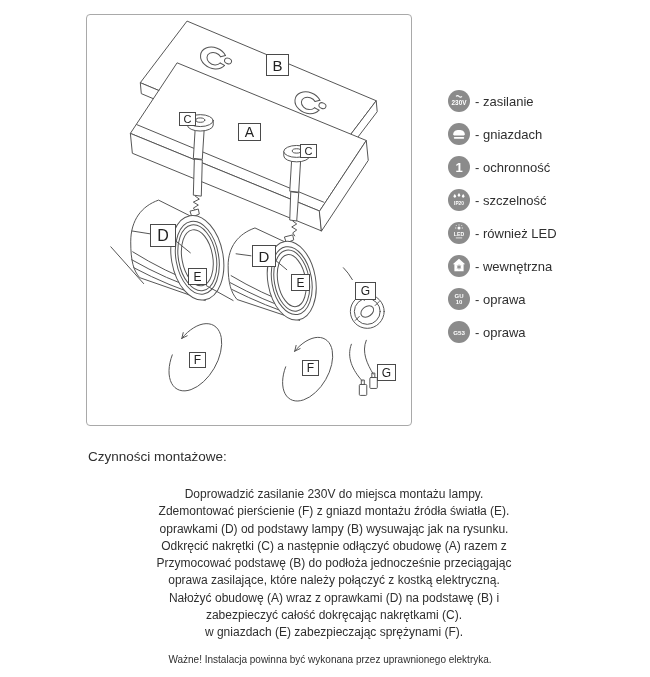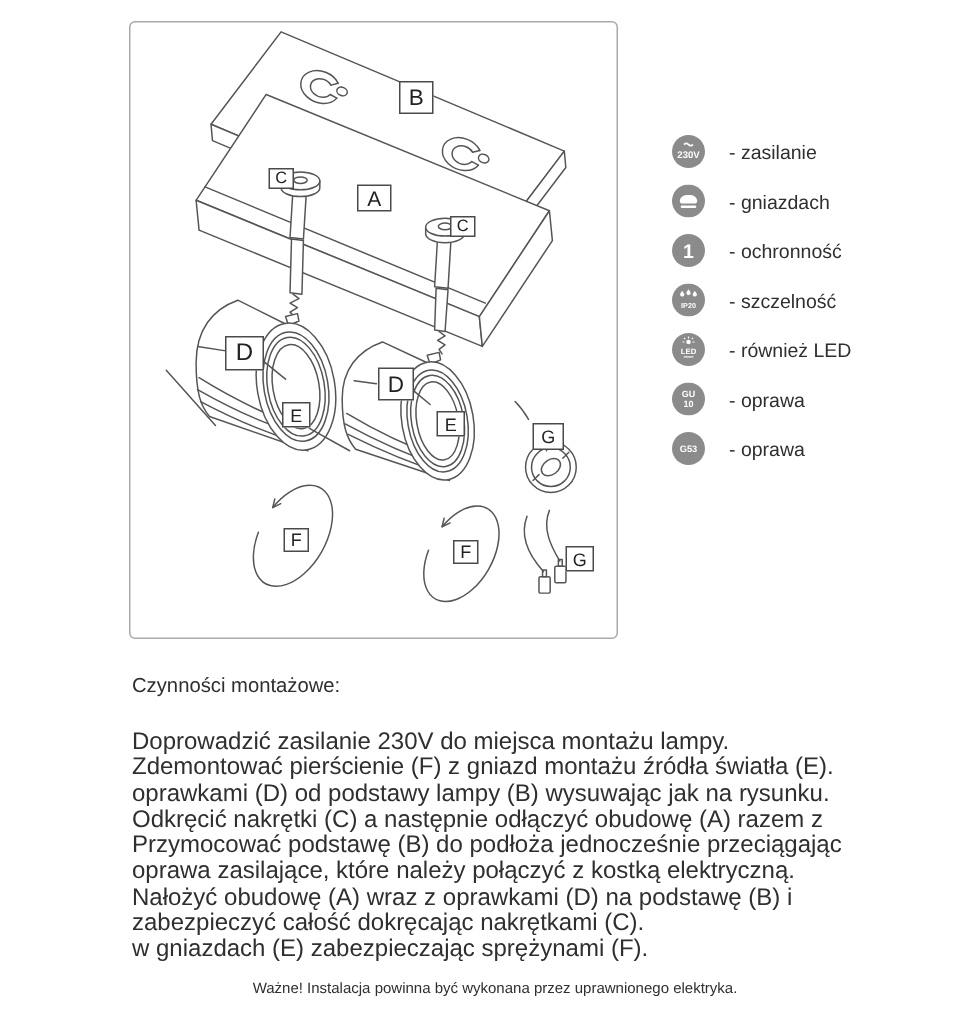--- a/index.html
+++ b/index.html
@@ -16,27 +16,27 @@
   .frame-svg .fw{fill:#fff;}
 
   .part-label{position:absolute;background:#fff;border:1px solid #4a4a4a;color:#222;
               display:flex;align-items:center;justify-content:center;box-sizing:border-box;
               font-family:"Liberation Sans",sans-serif;}
 
   
   .legend{position:absolute;left:448px;top:90px;}
   .legend-row{display:flex;align-items:center;height:22px;margin-bottom:11px;}
   .legend-row svg{width:22px;height:22px;flex:0 0 22px;}
-  .legend-label{margin-left:16px;font-size:13px;color:#2f2f2f;white-space:nowrap;}
+  .legend-label{margin-left:5px;font-size:13px;color:#2f2f2f;white-space:nowrap;}
   .ictext{font-family:"Liberation Sans",sans-serif;font-weight:bold;}
 
   
   .instructions{position:absolute;left:88px;top:448px;width:492px;}
   .instructions h3{margin:0 0 20px 0;font-size:13.5px;font-weight:normal;line-height:18px;}
-  .iline{font-size:16px;line-height:17.3px;}
+  .iline{font-size:12px;line-height:17.3px;text-align:center;}
 
   .warning{position:absolute;left:90px;top:654px;width:480px;text-align:center;
            font-size:10px;color:#2f2f2f;}
 </style>
 </head>
 <body>
 
 <div class="page">
 
   <div class="diagram-frame">
@@ -185,20 +185,28 @@
       <svg viewBox="0 0 22 22">
         <circle cx="11" cy="11" r="11" fill="#8b8b8b"></circle>
         <circle cx="11" cy="6" r="1.5" fill="#fff"></circle>
         <path d="M11,3.6 V2.4 M8.8,4 L8,3.2 M13.2,4 L14,3.2 M8.3,6 H7 M13.7,6 H15" stroke="#fff" stroke-width="0.8" fill="none"></path>
         <text class="ictext" x="11" y="13.8" font-size="5.2" fill="#fff" text-anchor="middle">LED</text>
         <rect x="7.8" y="15.4" width="6.4" height="1" fill="#fff" opacity="0.75"></rect>
       </svg>
       <span class="legend-label">- również LED</span>
     </div>
 
+    <div class="legend-row">
+      <svg viewBox="0 0 22 22">
+        <circle cx="11" cy="11" r="11" fill="#8b8b8b"></circle>
+        <path d="M11,3.8 L17.2,9.3 L15.6,9.3 L15.6,16.2 L6.4,16.2 L6.4,9.3 L4.8,9.3 Z" fill="#fff"></path>
+        <path d="M11,9.6 V14.4 M8.9,10.8 L13.1,13.2 M13.1,10.8 L8.9,13.2" stroke="#8b8b8b" stroke-width="1" fill="none"></path>
+      </svg>
+      <span class="legend-label">- wewnętrzna</span>
+    </div>
 
     <div class="legend-row">
       <svg viewBox="0 0 22 22">
         <circle cx="11" cy="11" r="11" fill="#8b8b8b"></circle>
         <text class="ictext" x="11" y="9.8" font-size="6" fill="#fff" text-anchor="middle">GU</text>
         <text class="ictext" x="11" y="16.4" font-size="6" fill="#fff" text-anchor="middle">10</text>
       </svg>
       <span class="legend-label">- oprawa</span>
     </div>
 

